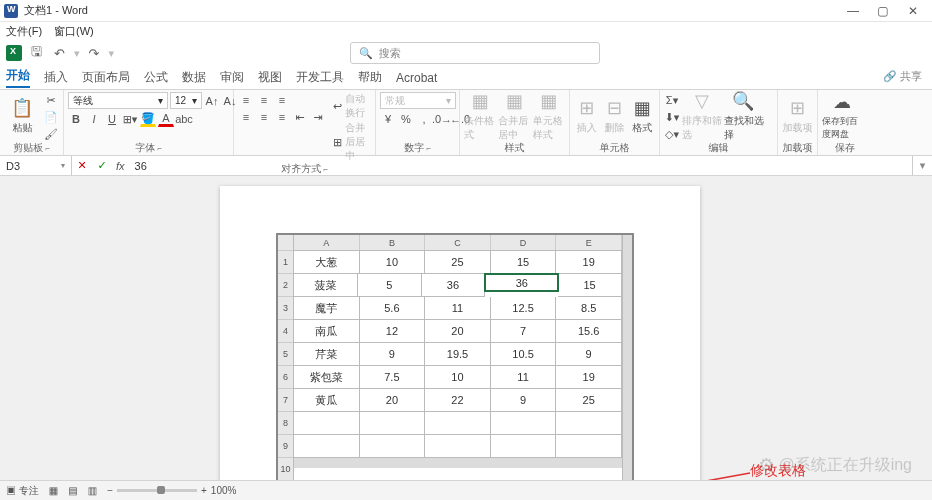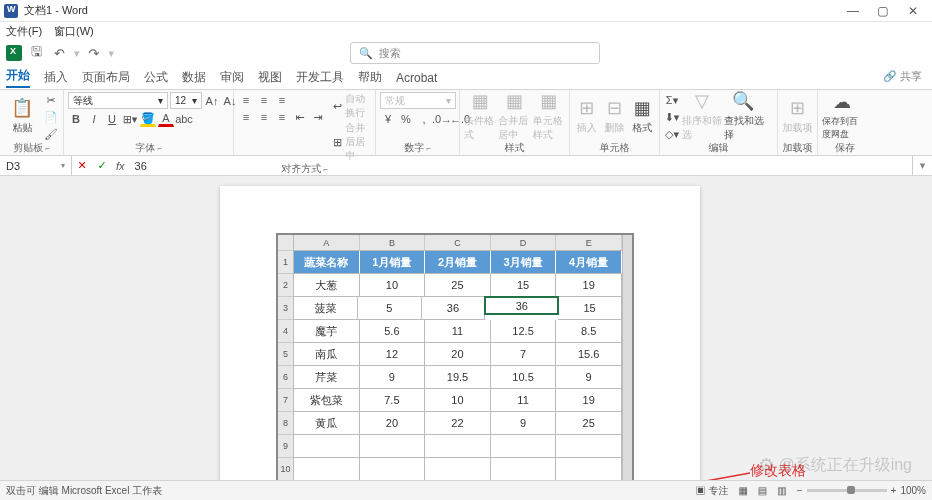--- a/index.html
+++ b/index.html
@@ -320,27 +320,20 @@
         </div>
       <div class="grid">
         <div class="colhdrs" id="colhdrs">
             <div>A</div>
             <div>B</div>
             <div>C</div>
             <div>D</div>
             <div>E</div>
           </div>
         <div id="tbody">
-            <div class="drow hdr">
-              <div class="dcell">蔬菜名称</div>
-              <div class="dcell">1月销量</div>
-              <div class="dcell">2月销量</div>
-              <div class="dcell">3月销量</div>
-              <div class="dcell">4月销量</div>
-            </div>
             <div class="drow">
               <div class="dcell">大葱</div>
               <div class="dcell">10</div>
               <div class="dcell">25</div>
               <div class="dcell">15</div>
               <div class="dcell">19</div>
             </div>
             <div class="drow">
               <div class="dcell">菠菜</div>
               <div class="dcell">5</div>
@@ -412,21 +405,20 @@
   <div class="annot">
     <div>修改表格</div>
   </div>
   <div class="watermark">
       <span>⚙</span>
       <span class="at">@系统正在升级ing</span>
     </div>
 </div>
 
 <div class="statusbar">
-  <span>双击可 编辑 Microsoft Excel 工作表</span>
   <div class="r">
     <span>▣ <span>专注</span></span>
     <span>▦</span>
     <span>▤</span>
     <span>▥</span>
     <div class="zoom">
       <span>−</span>
       <div class="zslider"></div>
       <span>+</span>
       <span>100%</span>

